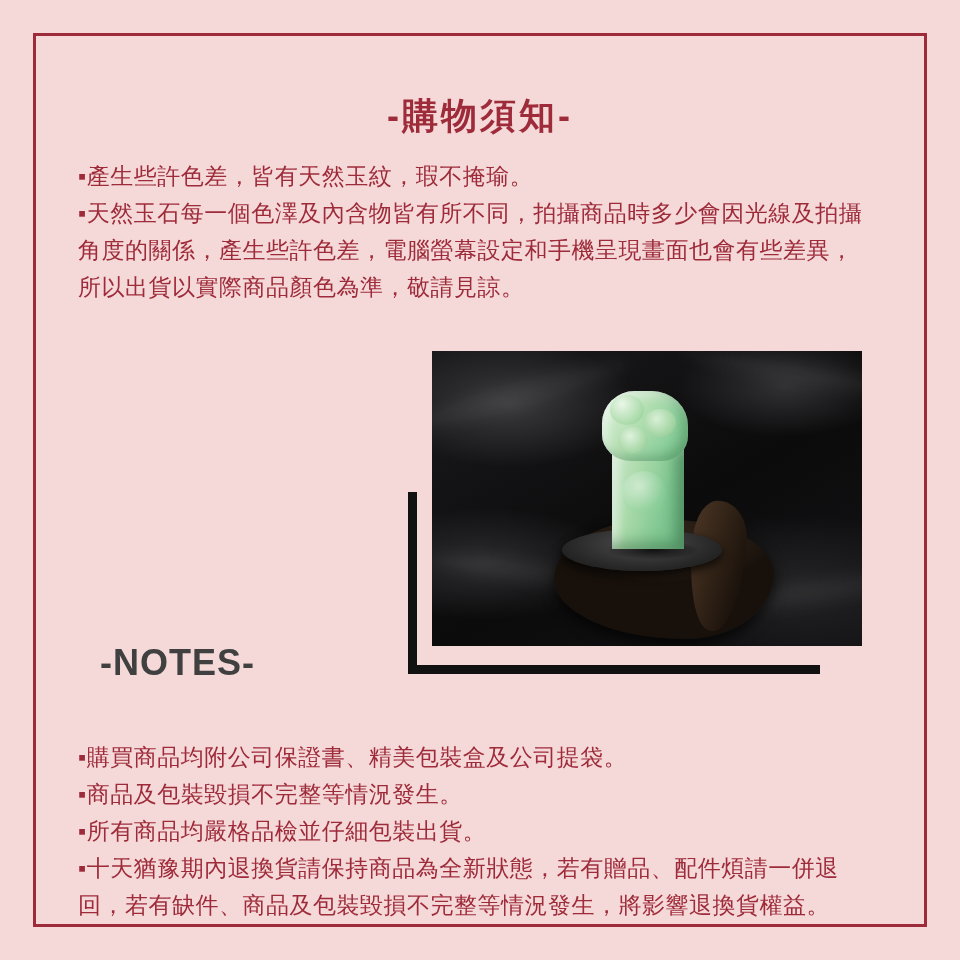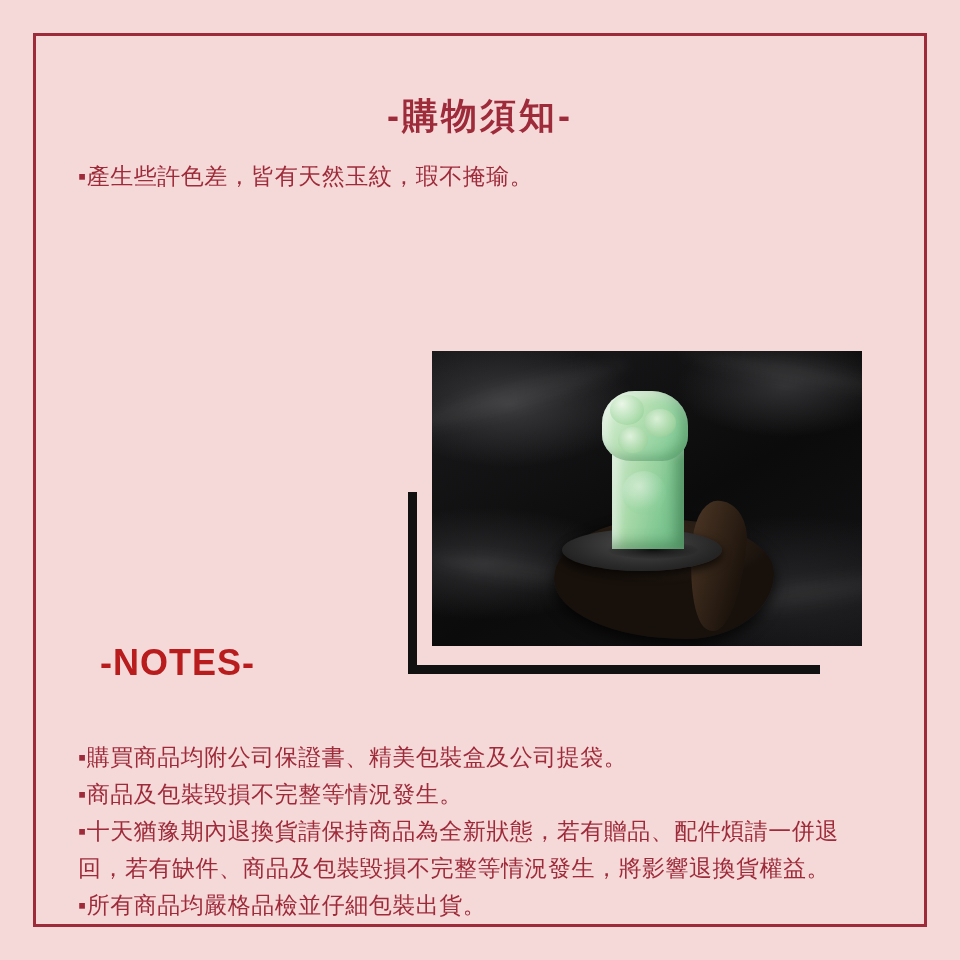--- a/index.html
+++ b/index.html
@@ -48,21 +48,21 @@
     color: #9e2b3a;
     letter-spacing: 3px;
   }
 
   .notes-title {
     position: absolute;
     left: 100px;
     top: 642px;
     font-size: 36px;
     font-weight: bold;
-    color: #b91c1c;
+    color: #404040;
     letter-spacing: 1px;
   }
 
   .para-block {
     position: absolute;
     color: #9e2b3a;
     font-size: 23px;
     line-height: 37px;
     letter-spacing: 0.5px;
   }
@@ -237,20 +237,21 @@
 <div class="page">
 
   <div class="frame"></div>
 
   <div class="content">
 
     <div class="title">-購物須知-</div>
 
     <div class="para-block" id="block-top">
       <div class="bullet-line">▪產生些許色差，皆有天然玉紋，瑕不掩瑜。</div>
+      <div class="bullet-line">▪天然玉石每一個色澤及內含物皆有所不同，拍攝商品時多少會因光線及拍攝角度的關係，產生些許色差，電腦螢幕設定和手機呈現畫面也會有些差異，所以出貨以實際商品顏色為準，敬請見諒。</div>
     </div>
 
     <div class="photo">
       <div class="cloth">
         <div class="fold f1"></div>
         <div class="fold f2"></div>
         <div class="fold f3"></div>
         <div class="fold f4"></div>
       </div>
       <div class="wood"></div>
@@ -269,18 +270,18 @@
     <div class="bracket">
       <div class="v"></div>
       <div class="h"></div>
     </div>
 
     <div class="notes-title">-NOTES-</div>
 
     <div class="para-block" id="block-bottom">
       <div class="bullet-line">▪購買商品均附公司保證書、精美包裝盒及公司提袋。</div>
       <div class="bullet-line">▪商品及包裝毀損不完整等情況發生。</div>
+      <div class="bullet-line">▪所有商品均嚴格品檢並仔細包裝出貨。</div>
       <div class="bullet-line">▪十天猶豫期內退換貨請保持商品為全新狀態，若有贈品、配件煩請一併退回，若有缺件、商品及包裝毀損不完整等情況發生，將影響退換貨權益。</div>
-      <div class="bullet-line">▪所有商品均嚴格品檢並仔細包裝出貨。</div>
     </div>
 
   </div>
 </div>
 
 </body></html>

